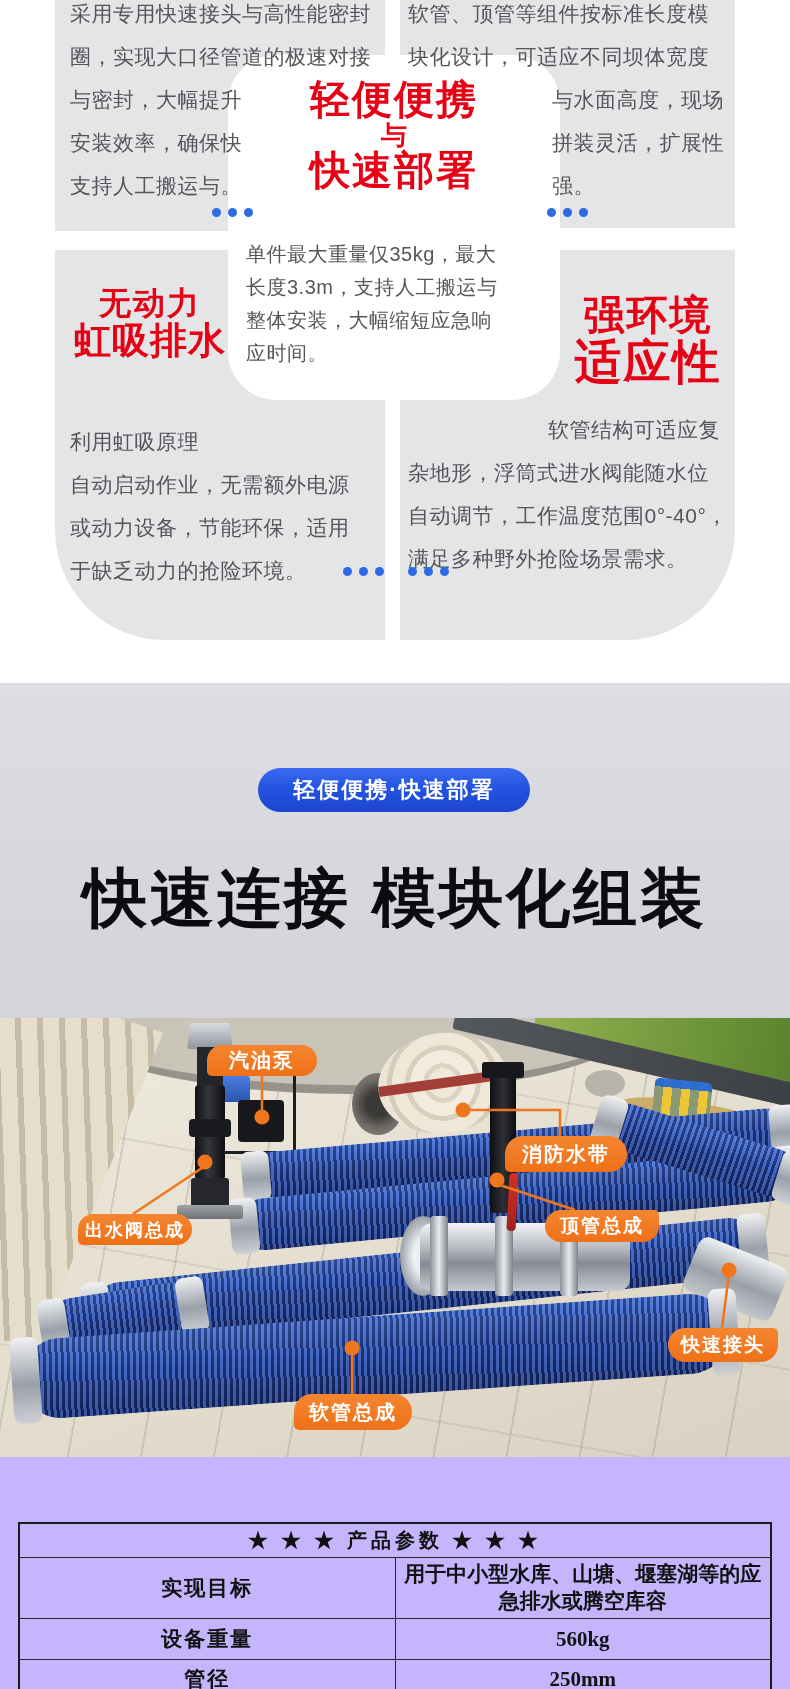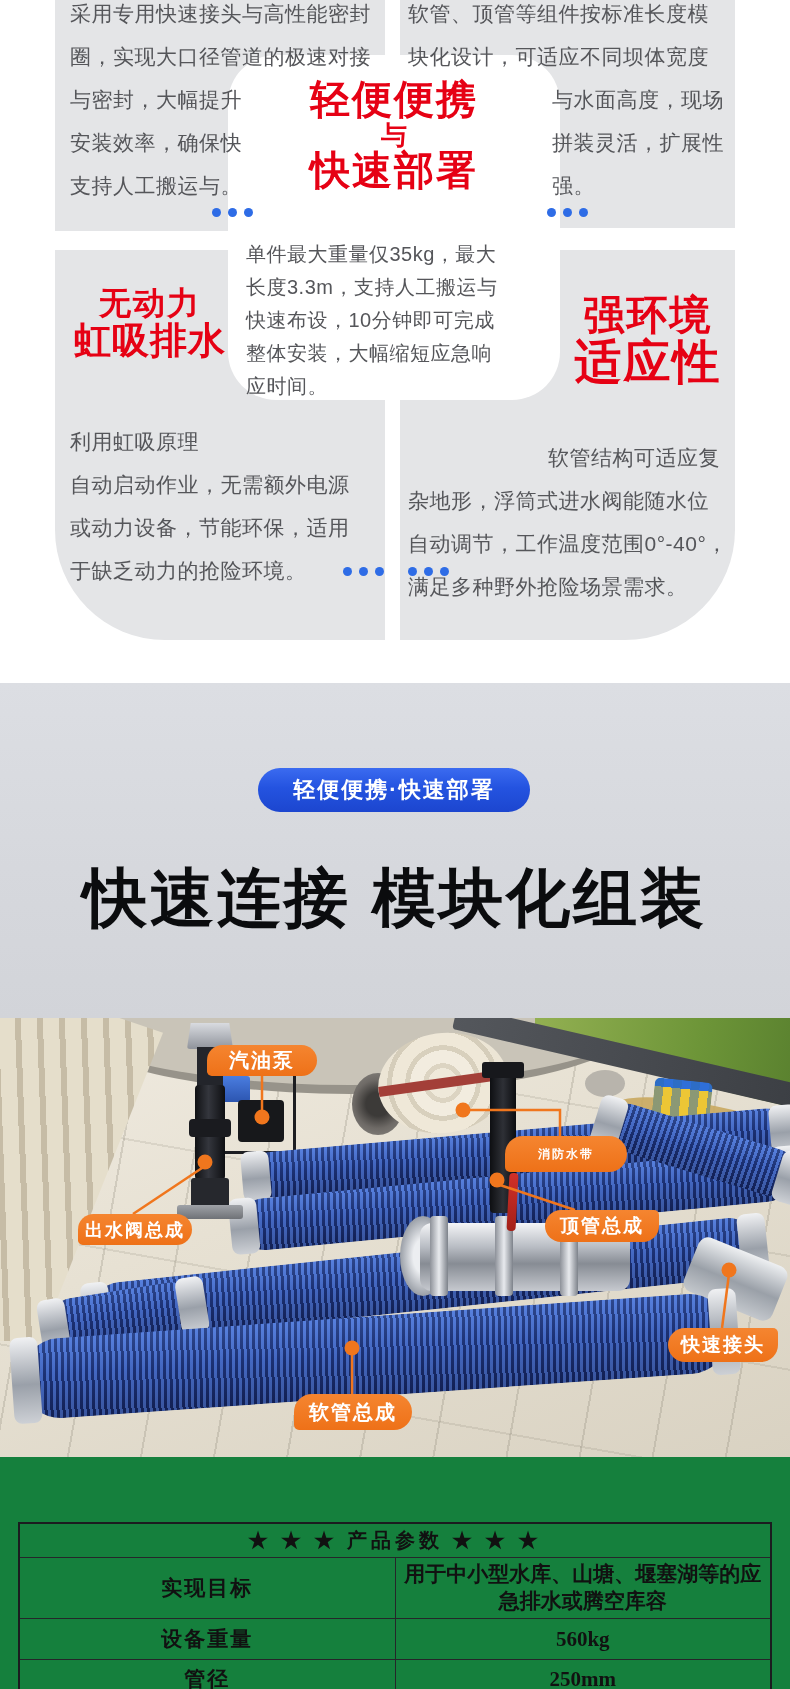--- a/index.html
+++ b/index.html
@@ -25,21 +25,21 @@
   #center-title .t-big{font-size:40px;letter-spacing:2px;}
   #center-title .t-mid{font-size:26px;}
   #para-center{left:246px;top:238px;width:305px;font-size:20px;line-height:33px;}
   #title-siphon{left:55px;top:286px;width:190px;}
   #title-siphon .l1{font-size:32px;letter-spacing:2px;}
   #title-siphon .l2{font-size:37px;letter-spacing:1px;}
   #title-env{left:560px;top:293px;width:176px;}
   #title-env .l1{font-size:41px;letter-spacing:2px;}
   #title-env .l2{font-size:47px;letter-spacing:2px;}
   #para-siphon{left:70px;top:420px;width:305px;}
-  #para-env{left:408px;top:436px;width:330px;}
+  #para-env{left:408px;top:408px;width:330px;}
   #para-env .indent{margin-left:140px;}
   .dots{position:absolute;display:flex;gap:7px;z-index:3;}
   .dots i{width:9px;height:9px;border-radius:50%;background:#2e6ce6;display:block;}
   #dots-tl{left:212px;top:208px;}
   #dots-tr{left:547px;top:208px;}
   #dots-bl{left:343px;top:567px;}
   #dots-br{left:408px;top:567px;}
 
   
   #hero{position:absolute;left:0;top:683px;width:790px;height:335px;
@@ -121,28 +121,28 @@
   #fl1{left:430px;} #fl2{left:495px;} #fl3{left:560px;}
   #assembly-cap{left:400px;top:198px;width:46px;height:80px;border-radius:50%;z-index:4;
      background:radial-gradient(#eceef1 30%,#9ba0a8 70%,#70757d 100%);}
   #qcoupler{left:688px;top:232px;width:95px;height:58px;border-radius:10px;transform:rotate(22deg);z-index:4;
      background:linear-gradient(180deg,#eef0f2,#9aa0a8 55%,#c3c7cc);}
   #callout-svg{position:absolute;left:0;top:0;width:790px;height:439px;z-index:8;}
   .plabel{position:absolute;z-index:9;color:#fff;font-weight:bold;text-align:center;
      background:linear-gradient(180deg,#f58530 0%,#ee7118 100%);
      display:flex;align-items:center;justify-content:center;letter-spacing:2px;}
   #plabel-0{left:207px;top:27px;width:110px;height:31px;font-size:20px;border-radius:16px 16px 16px 5px;}
-  #plabel-1{left:505px;top:118px;width:122px;height:36px;font-size:12px;border-radius:18px 18px 18px 5px;}
+  #plabel-1{left:505px;top:118px;width:122px;height:36px;font-size:20px;border-radius:18px 18px 18px 5px;}
   #plabel-2{left:78px;top:196px;width:114px;height:31px;font-size:18px;border-radius:16px 16px 16px 5px;text-align:center;}
   #plabel-3{left:545px;top:192px;width:114px;height:32px;font-size:19px;border-radius:16px 5px 16px 16px;}
   #plabel-4{left:668px;top:310px;width:110px;height:34px;font-size:19px;border-radius:17px 5px 17px 17px;}
   #plabel-5{left:294px;top:376px;width:118px;height:36px;font-size:20px;border-radius:18px 18px 18px 5px;text-align:center;}
 
   
-  #bottom{position:absolute;left:0;top:1457px;width:790px;height:232px;background:#15803d;}
+  #bottom{position:absolute;left:0;top:1457px;width:790px;height:232px;background:#c4b5fd;}
   #params{position:absolute;left:18px;top:65px;width:754px;border-collapse:collapse;
      font-family:"Liberation Serif","DejaVu Serif",serif;color:#111;table-layout:fixed;}
   #params th,#params td{border:1.5px solid #25262a;text-align:center;padding:0;}
   #params{border:2.5px solid #1b1c1f;}
   #params .hdr{height:33px;font-size:20px;font-weight:bold;letter-spacing:4px;}
   #params td{font-size:21px;}
   #params .key{font-weight:bold;letter-spacing:2px;width:49.3%;}
   #params .val{font-weight:600;line-height:27px;}
   #params .r1{height:61px;} #params .r2{height:41px;} #params .r3{height:40px;}
 </style>
@@ -174,21 +174,20 @@
     </div>
 
     <div class="redtitle" id="center-title">
       <div class="t-big">轻便便携</div>
       <div class="t-mid">与</div>
       <div class="t-big">快速部署</div>
     </div>
     <div class="para" id="para-center">
       <div class="pl">单件最大重量仅35kg，最大</div>
       <div class="pl">长度3.3m，支持人工搬运与</div>
-      <div class="pl">快速布设，10分钟即可完成</div>
       <div class="pl">整体安装，大幅缩短应急响</div>
       <div class="pl">应时间。</div>
     </div>
 
     <div class="redtitle" id="title-siphon">
       <div class="l1">无动力</div>
       <div class="l2">虹吸排水</div>
     </div>
     <div class="para" id="para-siphon">
       <div class="pl">利用虹吸原理</div>

